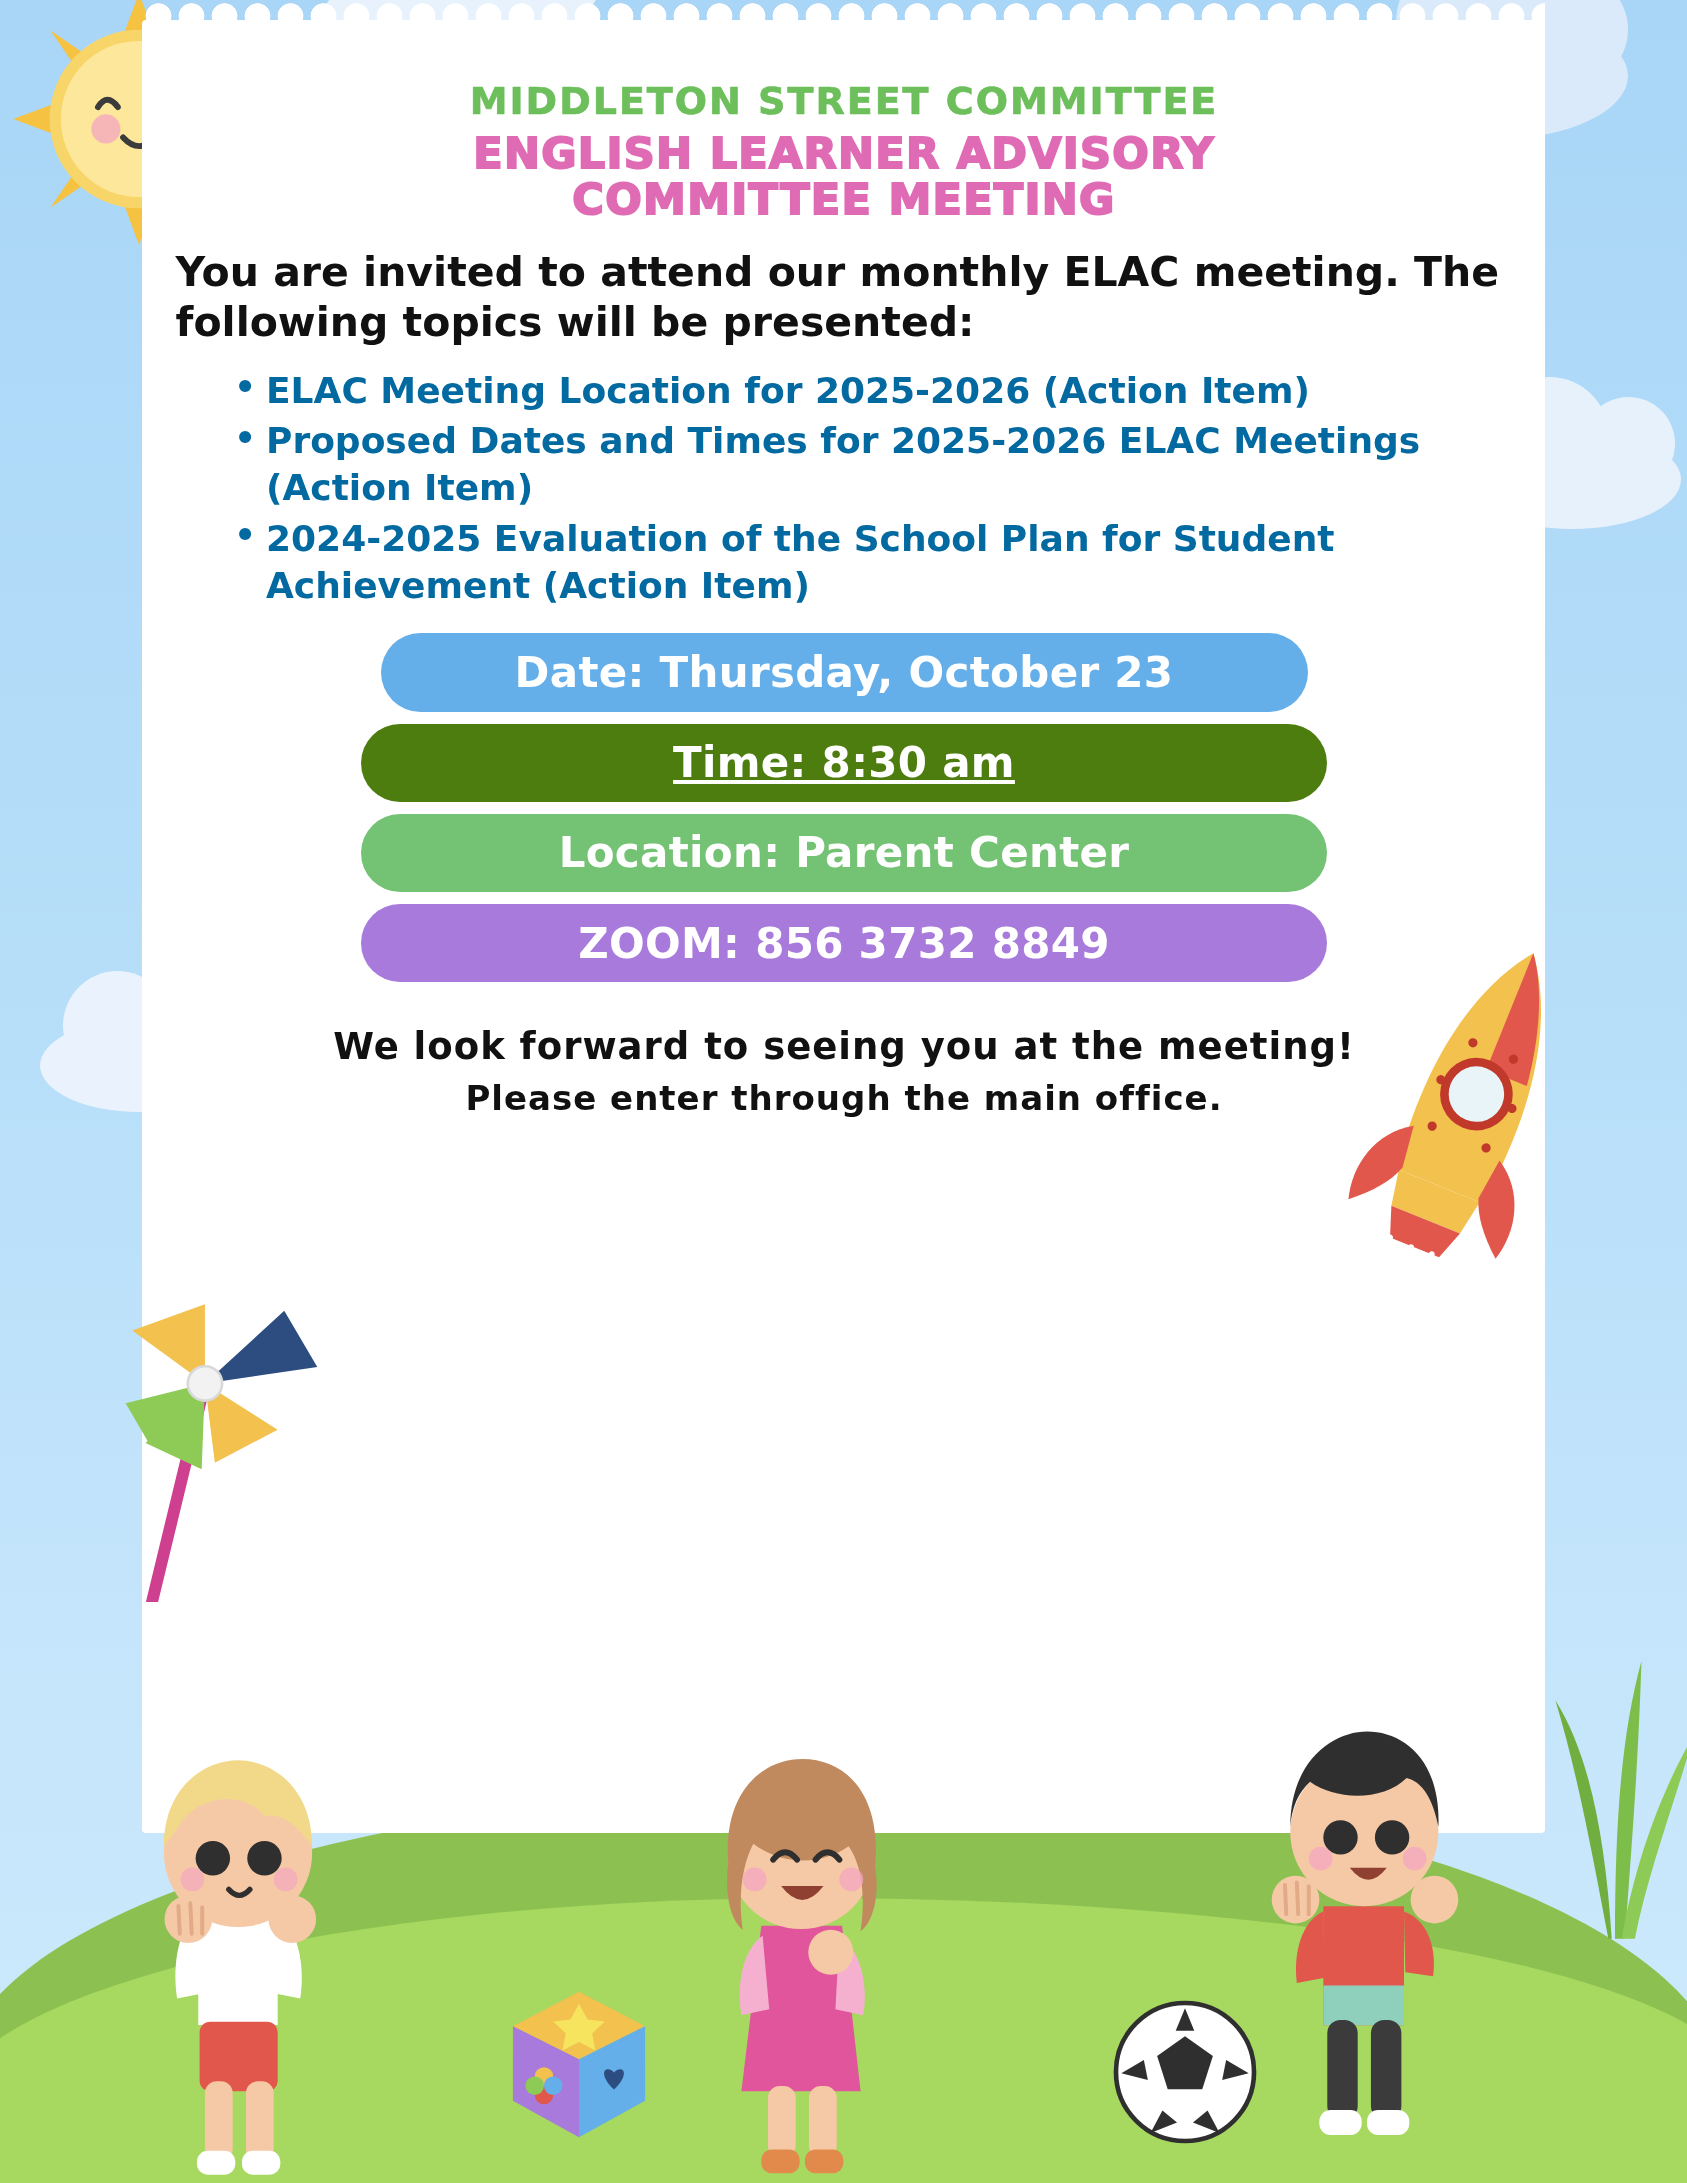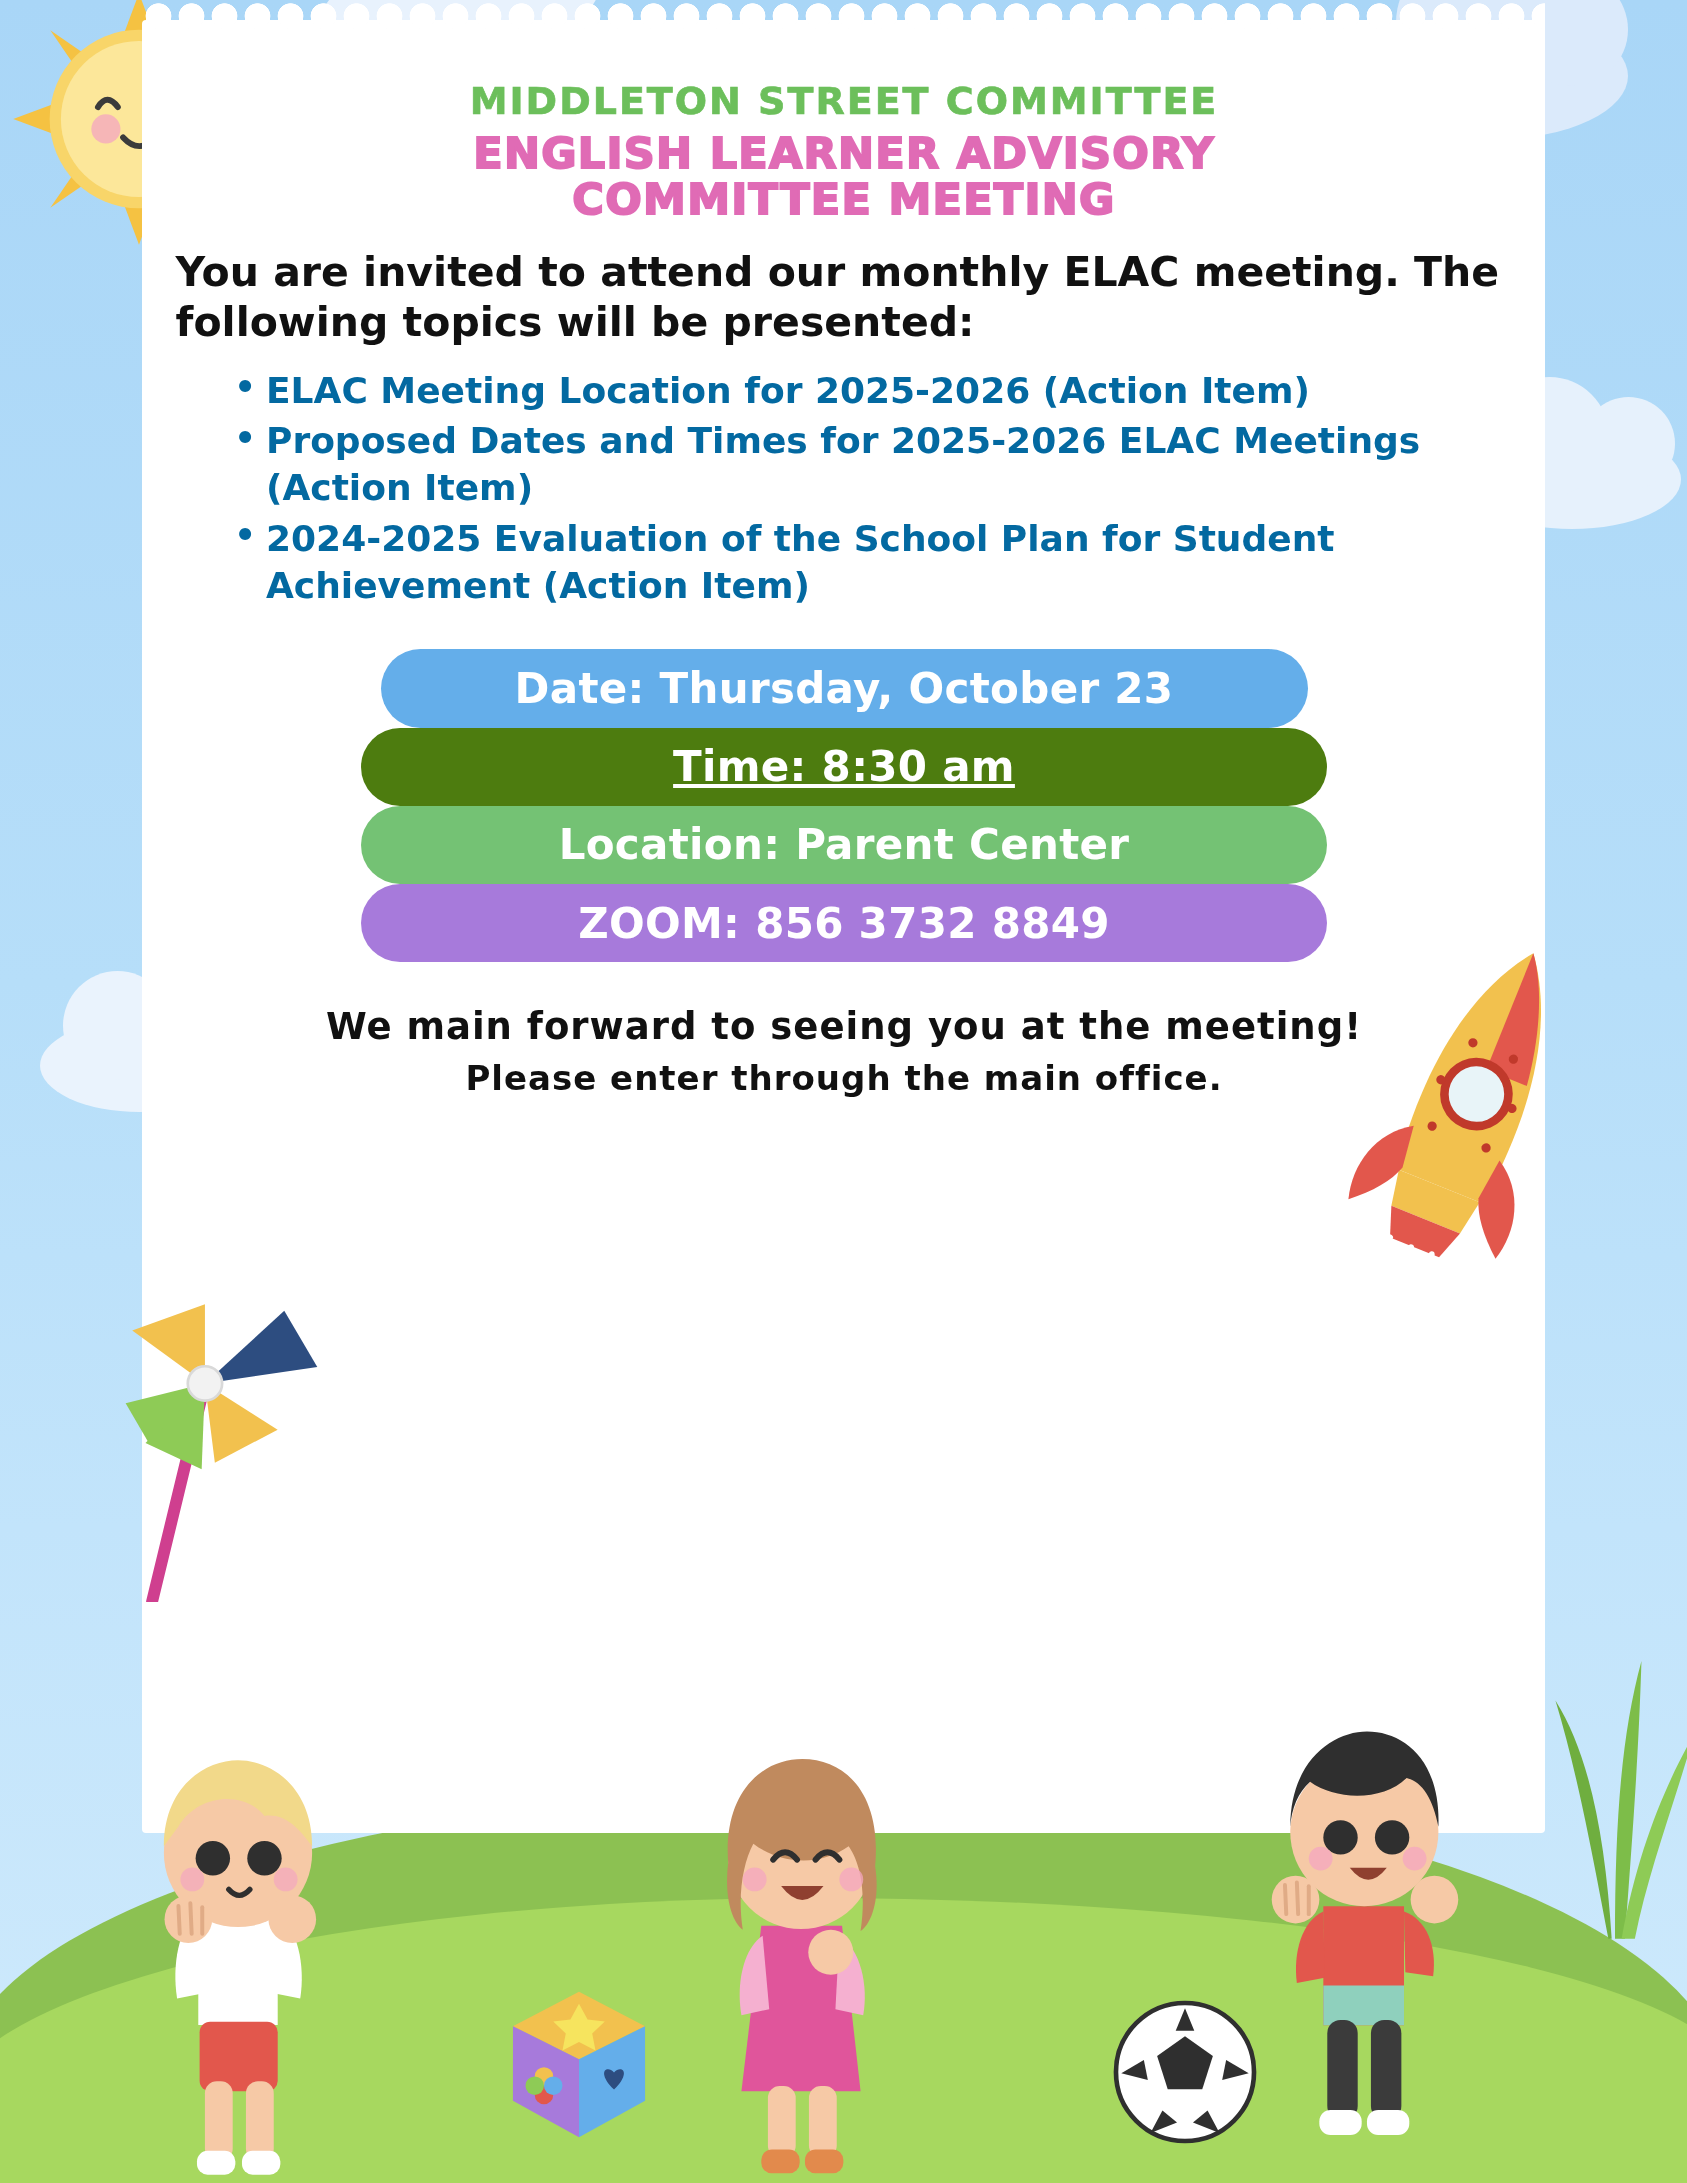--- a/index.html
+++ b/index.html
@@ -153,24 +153,25 @@
     content: "•";
     position: absolute;
     left: 5.3px;
     top: -2.6px;
     font-size: 34px;
     line-height: 1.3;
   }
 
   
   .pills {
-    margin-top: 40px;
+    margin-top: 24px;
     display: flex;
     flex-direction: column;
     align-items: center;
+    gap: 12px;
   }
   .pill {
     border-radius: 46px;
     color: #ffffff;
     font-size: 42px;
     font-weight: 600;
     text-align: center;
     padding: 14.6px 40px;
     box-sizing: border-box;
     white-space: nowrap;
@@ -270,21 +271,21 @@
   </ul>
 
   <div class="pills">
     <div class="pill pill-1">Date: Thursday, October 23</div>
     <div class="pill pill-2">Time: 8:30 am</div>
     <div class="pill pill-3">Location: Parent Center</div>
     <div class="pill pill-4">ZOOM: 856 3732 8849</div>
   </div>
 
   <div class="closing">
-    <div class="line line1">We main forward to seeing you at the meeting!</div>
+    <div class="line line1">We look forward to seeing you at the meeting!</div>
     <div class="line line2">Please enter through the main office.</div>
   </div>
 </div>
 
 <div class="rocket">
   <svg viewBox="0 0 460 560" width="304" height="371">
     <g transform="rotate(22 230 280)">
       <path d="M230 20 C300 110 320 250 300 400 L160 400 C140 250 160 110 230 20 Z" fill="#f2c14e"></path>
       <path d="M230 20 C265 65 288 140 296 210 L230 210 Z" fill="#e2574c"></path>
       <path d="M164 400 L296 400 L286 455 L174 455 Z" fill="#f2c14e"></path>

